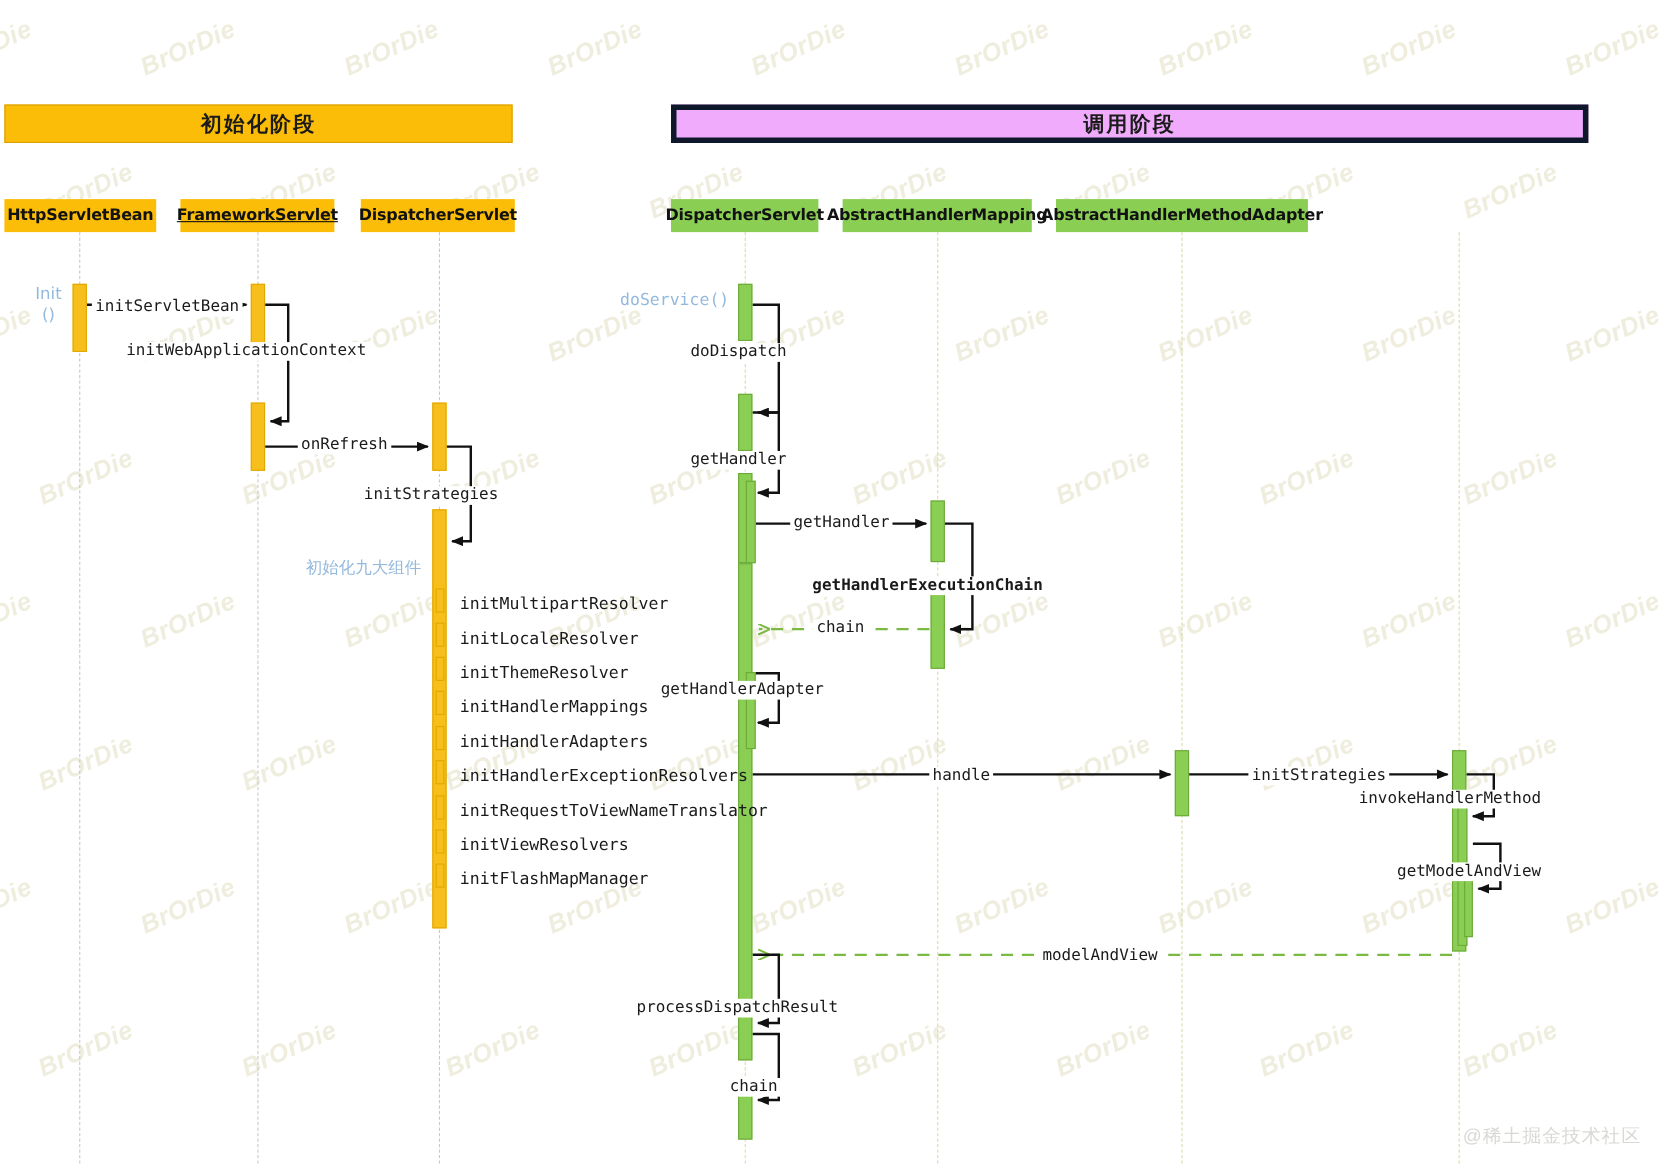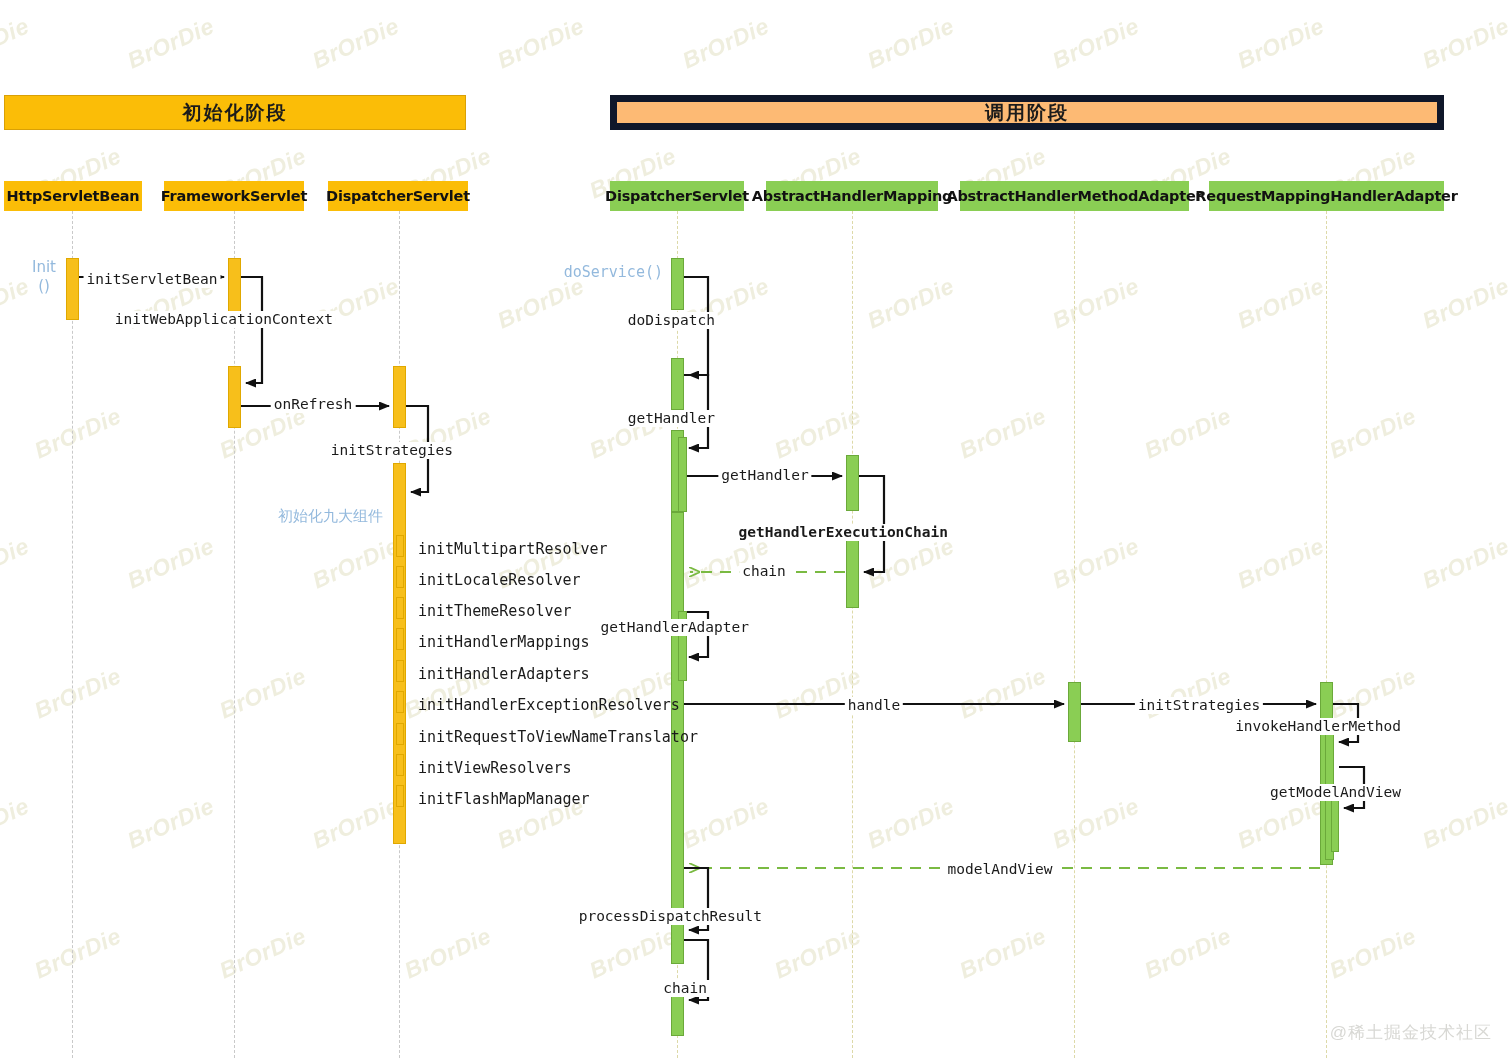--- a/index.html
+++ b/index.html
@@ -44,21 +44,21 @@
     position:absolute;
     box-sizing:border-box;
     display:flex;align-items:center;justify-content:center;
     font-size:19px;
     font-weight:700;
     color:#1b1b1b;
     letter-spacing:2px;
     font-family:"DejaVu Sans", sans-serif;
   }
   .banner.orange{background:#fbbd07;border:1px solid #d9a006;}
-  .banner.green{background:#fdba74;border:7px solid #0f172a;}
+  .banner.green{background:#f0abfc;border:5px solid #0f172a;}
 
   
   .head{
     position:absolute;
     box-sizing:border-box;
     display:flex;align-items:center;justify-content:center;
     font-size:14.5px;
     font-weight:700;
     color:#121212;
     font-family:"DejaVu Sans", sans-serif;
@@ -245,31 +245,30 @@
 
     <path d="M684,940 L708,940 L708,1000 L689,1000" stroke="#111111" stroke-width="2.2" fill="none" marker-end="url(#ah-black)"></path>
   </svg>
 
   <div class="layer" id="content-layer">
       <div class="banner orange" style="left: 4px; top: 95px; width: 462px; height: 35px;">初始化阶段</div>
       <div class="banner green" style="left: 610px; top: 95px; width: 834px; height: 35px;">调用阶段</div>
       <div class="lifeline orange" style="left: 72px; top: 211px; height: 847px;"></div>
       <div class="head orange" style="left: 4px; top: 181px; width: 138px; height: 30px;">HttpServletBean</div>
       <div class="lifeline orange" style="left: 234px; top: 211px; height: 847px;"></div>
-      <div class="head orange" style="left: 164px; top: 181px; width: 140px; height: 30px;">FrameworkServlet</div>
+      <div class="head orange" style="left: 164px; top: 181px; width: 140px; height: 30px; text-decoration: underline;">FrameworkServlet</div>
       <div class="lifeline orange" style="left: 399px; top: 211px; height: 847px;"></div>
       <div class="head orange" style="left: 328px; top: 181px; width: 140px; height: 30px;">DispatcherServlet</div>
       <div class="lifeline green" style="left: 677px; top: 211px; height: 847px;"></div>
       <div class="head green" style="left: 610px; top: 181px; width: 134px; height: 30px;">DispatcherServlet</div>
       <div class="lifeline green" style="left: 852px; top: 211px; height: 847px;"></div>
       <div class="head green" style="left: 766px; top: 181px; width: 172px; height: 30px;">AbstractHandlerMapping</div>
       <div class="lifeline green" style="left: 1074px; top: 211px; height: 847px;"></div>
       <div class="head green" style="left: 960px; top: 181px; width: 229px; height: 30px;">AbstractHandlerMethodAdapter</div>
       <div class="lifeline green" style="left: 1326px; top: 211px; height: 847px;"></div>
-      <div class="head green" style="left: 1209px; top: 181px; width: 235px; height: 30px;">RequestMappingHandlerAdapter</div>
       <div class="act orange" style="left: 66px; top: 258px; width: 13px; height: 62px;"></div>
       <div class="act orange" style="left: 228px; top: 258px; width: 13px; height: 62px;"></div>
       <div class="act orange" style="left: 228px; top: 366px; width: 13px; height: 62px;"></div>
       <div class="act orange" style="left: 393px; top: 366px; width: 13px; height: 62px;"></div>
       <div class="act orange" style="left: 393px; top: 463px; width: 13px; height: 381px;"></div>
       <div class="act green" style="left: 671px; top: 258px; width: 13px; height: 52px;"></div>
       <div class="act green" style="left: 671px; top: 358px; width: 13px; height: 52px;"></div>
       <div class="act green" style="left: 671px; top: 430px; width: 13px; height: 82px;"></div>
       <div class="act green" style="left: 678px; top: 437px; width: 9px; height: 75px;"></div>
       <div class="act green" style="left: 671px; top: 512px; width: 13px; height: 400px;"></div>

